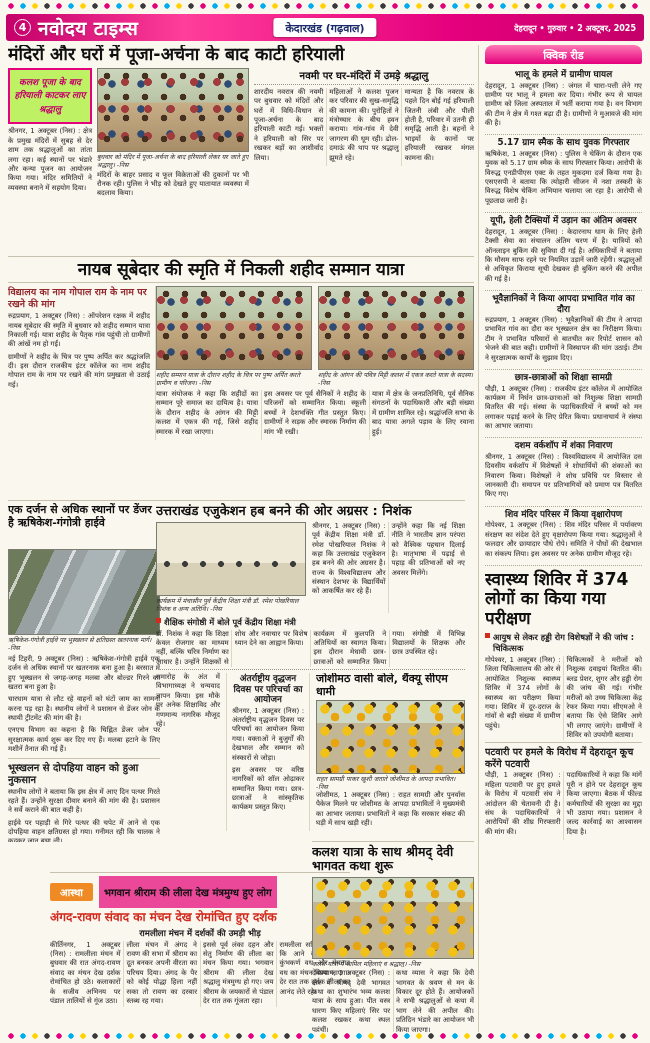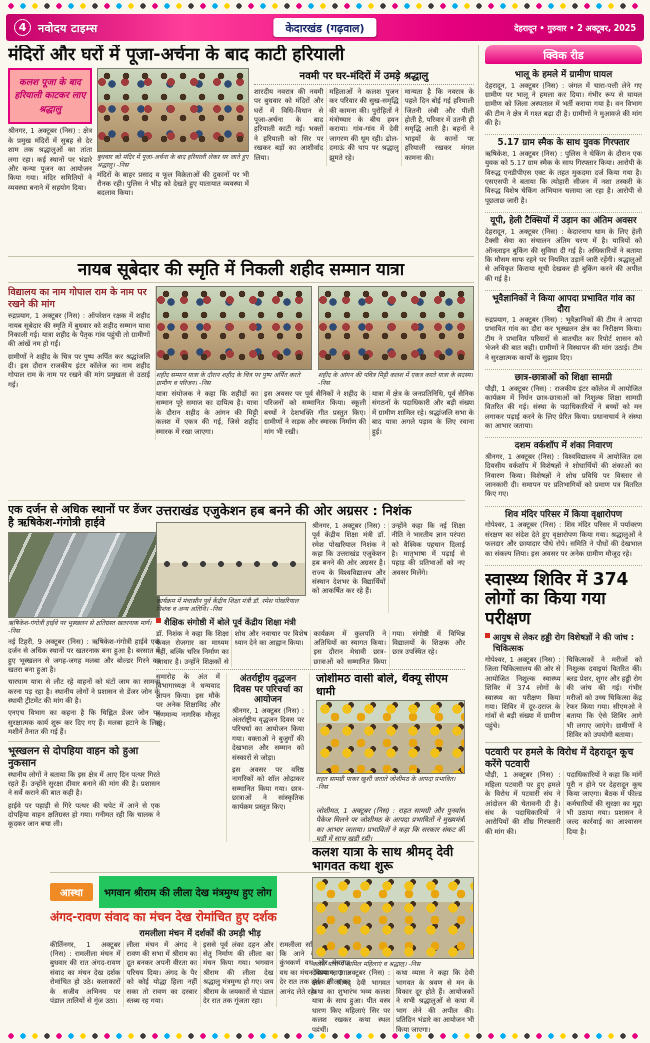--- a/index.html
+++ b/index.html
@@ -16,54 +16,54 @@
       radial-gradient(circle at 29px 4px, #ffd200 2.4px, transparent 3px),
       radial-gradient(circle at 41px 4px, #3a3a3a 2.4px, transparent 3px);
     background-size:48px 9px; background-repeat:repeat-x; }
 
   
   .masthead { display:flex; align-items:center; height:27px; padding:0 8px;
     background:linear-gradient(90deg,#c4006a,#ff3d9a 28%,#e5007d 70%,#c4006a);
     border-radius:3px; color:#fff; }
   .pgnum { width:17px; height:17px; border:1.5px solid #fff; border-radius:50%;
     text-align:center; line-height:15px; font-size:11px; font-weight:bold; flex:0 0 auto; }
-  .logo { font-size:11px; font-weight:bold; margin-left:7px; letter-spacing:.4px;
+  .logo { font-size:19px; font-weight:bold; margin-left:7px; letter-spacing:.4px;
     text-shadow:0 1px 0 rgba(0,0,0,.25); }
   .edition { position:absolute; left:50%; transform:translateX(-50%);
     background:#fff; color:#1b2a6b; font-weight:bold; font-size:11px;
     padding:2px 12px; border-radius:3px; box-shadow:0 1px 2px rgba(0,0,0,.3); }
   .mdate { margin-left:auto; font-size:8px; font-weight:bold; }
 
   
   .bt { font-size:7px; line-height:1.34; text-align:justify; color:#1d1d1d; margin-bottom:3px; }
   .cols2 { column-count:2; column-gap:6px; column-rule:1px solid #ddd6c2; }
   .cols3 { column-count:3; column-gap:6px; column-rule:1px solid #ddd6c2; }
   .cols4 { column-count:4; column-gap:6px; column-rule:1px solid #ddd6c2; }
   .hl { font-weight:bold; color:#101010; line-height:1.14; }
   .h-main    { font-size:17.5px; margin-bottom:3px; }
   .h-shahid  { font-size:17px; text-align:center; border-bottom:1px solid #c9c2ac;
                padding-bottom:3px; margin-bottom:3px; }
   .h-ed      { font-size:13px; margin-bottom:3px; }
-  .h-highway { font-size:11px; margin-bottom:3px; }
+  .h-highway { font-size:11px; margin-bottom:20px; }
   .h-red     { font-size:12px; color:#d42a1e; margin:3px 0 2px; }
   .h-kalash  { font-size:12.5px; margin-bottom:3px; }
   .h-health  { font-size:17px; margin:4px 0 2px; }
   .h-josh    { font-size:11px; margin-bottom:2px; }
   .kicker { font-weight:bold; font-size:10px; text-align:center; color:#111;
             border-bottom:1px dotted #9b9484; padding-bottom:2px; margin-bottom:3px; }
   .subhead  { font-size:9.5px; font-weight:bold; color:#93282d; line-height:1.2; margin-bottom:3px; }
   .subhead2 { font-size:10px; font-weight:bold; color:#222; line-height:1.2;
               border-top:1px solid #c9c2ac; padding-top:3px; margin:3px 0 2px; }
   .center-sub { font-size:8.5px; font-weight:bold; text-align:center; color:#222; margin-bottom:3px; }
   .bullet { display:flex; align-items:flex-start; gap:3px; font-size:8.3px; font-weight:bold;
             color:#222; margin:3px 0; }
   .bsq { width:5px; height:5px; background:#d42a1e; flex:0 0 auto; margin-top:2px; }
   .tag { background:#f08a24; color:#fff; font-weight:bold; font-size:10px;
          padding:2px 10px; border-radius:2px; display:inline-block; }
-  .hilite { background:#22c55e; font-weight:bold; font-size:10px; color:#111;
+  .hilite { background:#ec4899; font-weight:bold; font-size:10px; color:#111;
             padding:9px 5px; margin-left:6px; }
 
   
   .photo { border:1px solid #7c7c70; width:100%; }
   .cap { font-size:6.3px; font-style:italic; color:#333; line-height:1.25; margin-top:1px; }
   .ph-a { height:84px;
     background-image:
       radial-gradient(circle at 9px 7px,  #46301f 3px,   transparent 3.6px),
       radial-gradient(circle at 4px 13px, #a23b3b 3.6px, transparent 4.2px),
       radial-gradient(circle at 14px 15px,#2f4a73 3.4px, transparent 4px),
@@ -86,21 +86,21 @@
       radial-gradient(circle at 18px 16px,#e8a50e 4px,   transparent 4.6px),
       radial-gradient(circle at 12px 4px, #43301f 2.6px, transparent 3.2px),
       linear-gradient(180deg,#cfd8c2 0 30%,#c2b694 30%);
     background-size:22px 22px,26px 26px,22px 22px,100% 100%;
     background-repeat:repeat,repeat,repeat,no-repeat; }
 
   
   .band { border-top:1px solid #c7c0ac; padding-top:3px; }
   .ms-row { display:flex; gap:5px; }
   .ms-left { width:84px; flex:0 0 auto; }
-  .promo { border:2px double #e5007d; background:#fca5a5; color:#c4006a;
+  .promo { border:2px double #e5007d; background:#bef264; color:#c4006a;
     font-style:italic; font-weight:bold; font-size:9px; text-align:center;
     padding:6px 4px; line-height:1.5; margin-bottom:3px; }
   .ms-photo { width:152px; flex:0 0 auto; }
   .ms-text { flex:1; min-width:0; }
   .sh-row { display:flex; gap:0; }
   .sh-left { width:148px; flex:0 0 auto; border-right:1px solid #ddd6c2; padding-right:5px; }
   .sh-right { flex:1; min-width:0; }
   .sh-photos { display:flex; gap:6px; margin-bottom:3px; }
   .sh-photos figure { flex:1; }
   .ed-row { display:flex; gap:6px; }
@@ -282,21 +282,21 @@
         <h4 class="qr-title">अंतर्राष्ट्रीय वृद्धजन दिवस पर परिचर्चा का आयोजन</h4>
         <p class="bt">श्रीनगर, 1 अक्टूबर (निस) : अंतर्राष्ट्रीय वृद्धजन दिवस पर परिचर्चा का आयोजन किया गया। वक्ताओं ने बुजुर्गों की देखभाल और सम्मान को संस्कारों से जोड़ा।</p>
         <p class="bt">इस अवसर पर वरिष्ठ नागरिकों को शॉल ओढ़ाकर सम्मानित किया गया। छात्र-छात्राओं ने सांस्कृतिक कार्यक्रम प्रस्तुत किए।</p>
       </article>
       <article class="edb-col3">
         <h3 class="hl h-josh">जोशीमठ वासी बोले, थैंक्यू सीएम धामी</h3>
         <figure>
           <div class="photo ph-yellow"></div>
           <figcaption class="cap">राहत सामग्री पाकर खुशी जताते जोशीमठ के आपदा प्रभावित। -निस</figcaption>
         </figure>
-        <p class="bt" style="margin-top:16px;font-style:italic;">जोशीमठ, 1 अक्टूबर (निस) : राहत सामग्री और पुनर्वास पैकेज मिलने पर जोशीमठ के आपदा प्रभावितों ने मुख्यमंत्री का आभार जताया। प्रभावितों ने कहा कि सरकार संकट की घड़ी में साथ खड़ी रही।</p>
+        <p class="bt" style="margin-top:0;">जोशीमठ, 1 अक्टूबर (निस) : राहत सामग्री और पुनर्वास पैकेज मिलने पर जोशीमठ के आपदा प्रभावितों ने मुख्यमंत्री का आभार जताया। प्रभावितों ने कहा कि सरकार संकट की घड़ी में साथ खड़ी रही।</p>
       </article>
     </div>
   </section>
 
   <section class="abs band" style="left:8px;top:872px;width:300px;height:187px;margin-left:42px;">
     <div class="aa-top">
       <span class="tag">आस्था</span>
       <span class="hilite">भगवान श्रीराम की लीला देख मंत्रमुग्ध हुए लोग</span>
     </div>
     <h2 class="hl h-red">अंगद-रावण संवाद का मंचन देख रोमांचित हुए दर्शक</h2>

